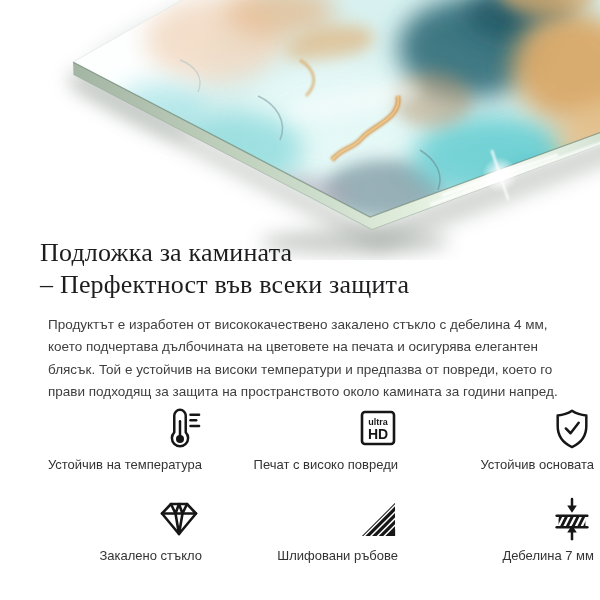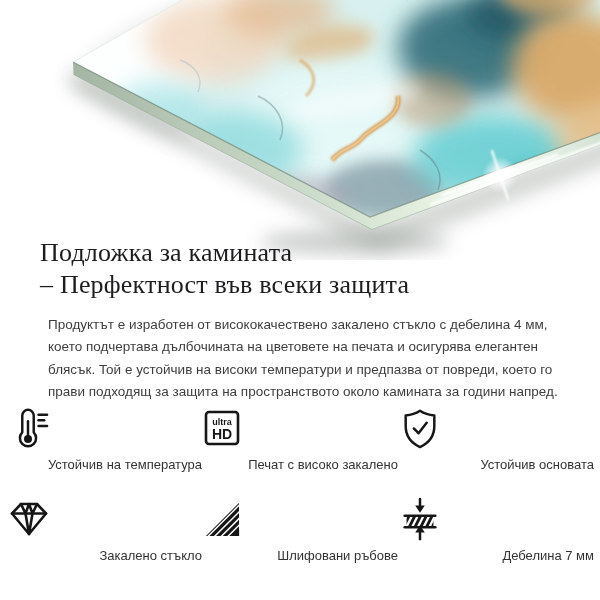--- a/index.html
+++ b/index.html
@@ -29,21 +29,21 @@
     margin: 13px 8px 0; font-size: 13.5px; line-height: 22.4px;
     color: #3e3e3e; max-width: 534px;
   }
 
   
   .features {
     position: absolute; top: 172px; left: 6px; right: 6px;
     display: grid; grid-template-columns: repeat(3, 1fr); row-gap: 26px;
   }
   .feature { text-align: center; }
-  .icon-box { height: 42px; display: flex; align-items: center; justify-content: flex-start; }
+  .icon-box { height: 42px; display: flex; align-items: center; justify-content: flex-end; }
   .feature .label { margin-top: 8px; font-size: 13px; color: #333333; text-align: right; }
   .fic { stroke: #161616; fill: none; stroke-width: 2.6; stroke-linecap: round; stroke-linejoin: round; }
   .fic-fill { fill: #161616; stroke: none; }
   .hd-text { font-family: "Liberation Sans", sans-serif; font-weight: bold; fill: #161616; text-anchor: middle; }
 </style>
 </head>
 <body>
 
 <div class="page">
 
@@ -168,21 +168,21 @@
       </div>
 
       <div class="feature">
         <div class="icon-box">
           <svg width="40" height="38" viewBox="0 0 40 38">
             <rect class="fic" x="4" y="3" width="32" height="32" rx="3"></rect>
             <text class="hd-text" x="20" y="15.5" font-size="9">ultra</text>
             <text class="hd-text" x="20" y="30" font-size="14">HD</text>
           </svg>
         </div>
-        <div class="label">Печат с високо закалено</div>
+        <div class="label">Печат с високо повреди</div>
       </div>
 
       <div class="feature">
         <div class="icon-box">
           <svg width="44" height="42" viewBox="0 0 44 44">
             <path class="fic" d="M22 4 C26.5 7 31.5 8.5 37 9 V20 C37 30.5 31 38 22 42 C13 38 7 30.5 7 20 V9 C12.5 8.5 17.5 7 22 4 Z"></path>
             <path class="fic" d="M15.5 22.5 L20.5 27.5 L29 16.5" stroke-width="3"></path>
           </svg>
         </div>
         <div class="label">Устойчив основата</div>

